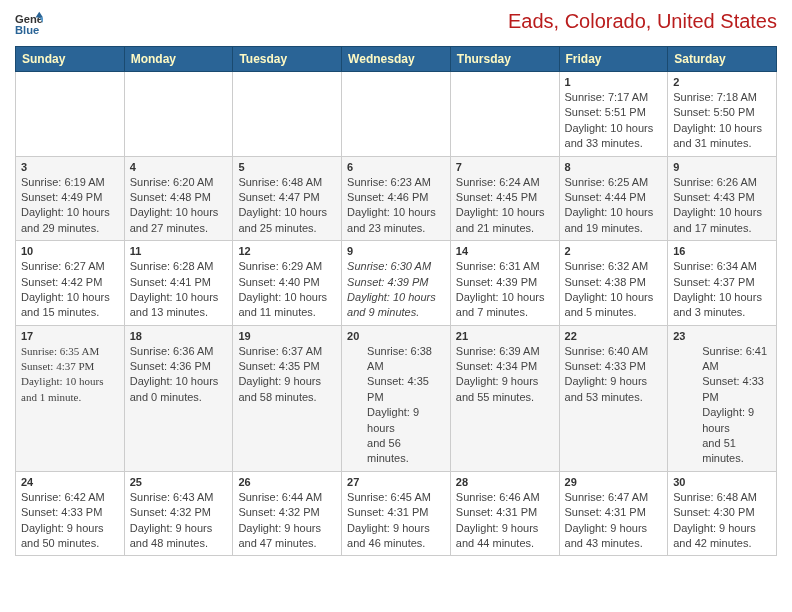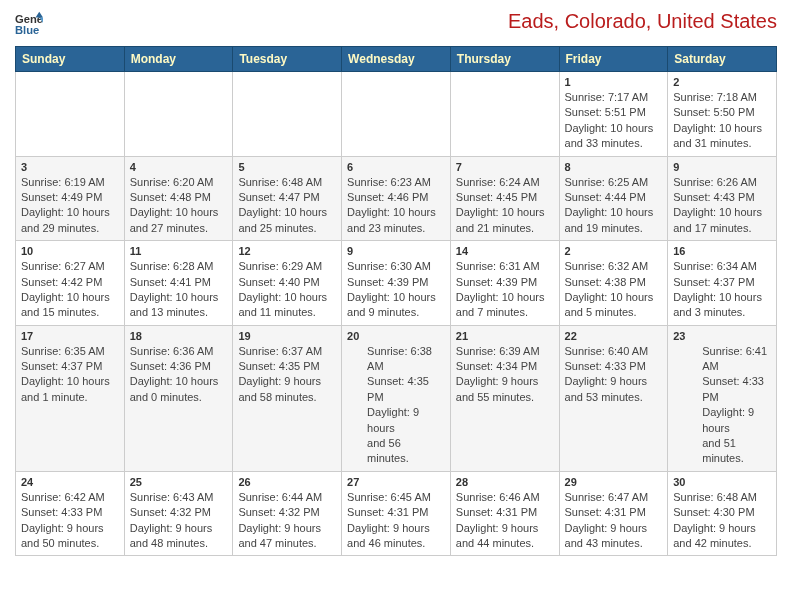--- a/index.html
+++ b/index.html
@@ -202,21 +202,21 @@
           </td>
           <td>
             <span class="day-number">12</span>
             <div class="day-info" style="white-space: pre-line;">Sunrise: 6:29 AM
 Sunset: 4:40 PM
 Daylight: 10 hours
 and 11 minutes.</div>
           </td>
           <td>
             <span class="day-number">9</span>
-            <div class="day-info" style="white-space: pre-line;">Sunrise: 6:30 AM
+            <div class="day-info" style="white-space: pre-line; font-style: italic;">Sunrise: 6:30 AM
 Sunset: 4:39 PM
 Daylight: 10 hours
 and 9 minutes.</div>
           </td>
           <td>
             <span class="day-number">14</span>
             <div class="day-info" style="white-space: pre-line;">Sunrise: 6:31 AM
 Sunset: 4:39 PM
 Daylight: 10 hours
 and 7 minutes.</div>
@@ -232,21 +232,21 @@
             <span class="day-number">16</span>
             <div class="day-info" style="white-space: pre-line;">Sunrise: 6:34 AM
 Sunset: 4:37 PM
 Daylight: 10 hours
 and 3 minutes.</div>
           </td>
         </tr>
         <tr>
           <td>
             <span class="day-number">17</span>
-            <div class="day-info" style="white-space: pre-line;">Sunrise: 6:35 AM
+            <div class="day-info" style="white-space: pre-line; font-family: Liberation Serif, serif;">Sunrise: 6:35 AM
 Sunset: 4:37 PM
 Daylight: 10 hours
 and 1 minute.</div>
           </td>
           <td>
             <span class="day-number">18</span>
             <div class="day-info" style="white-space: pre-line;">Sunrise: 6:36 AM
 Sunset: 4:36 PM
 Daylight: 10 hours
 and 0 minutes.</div>

